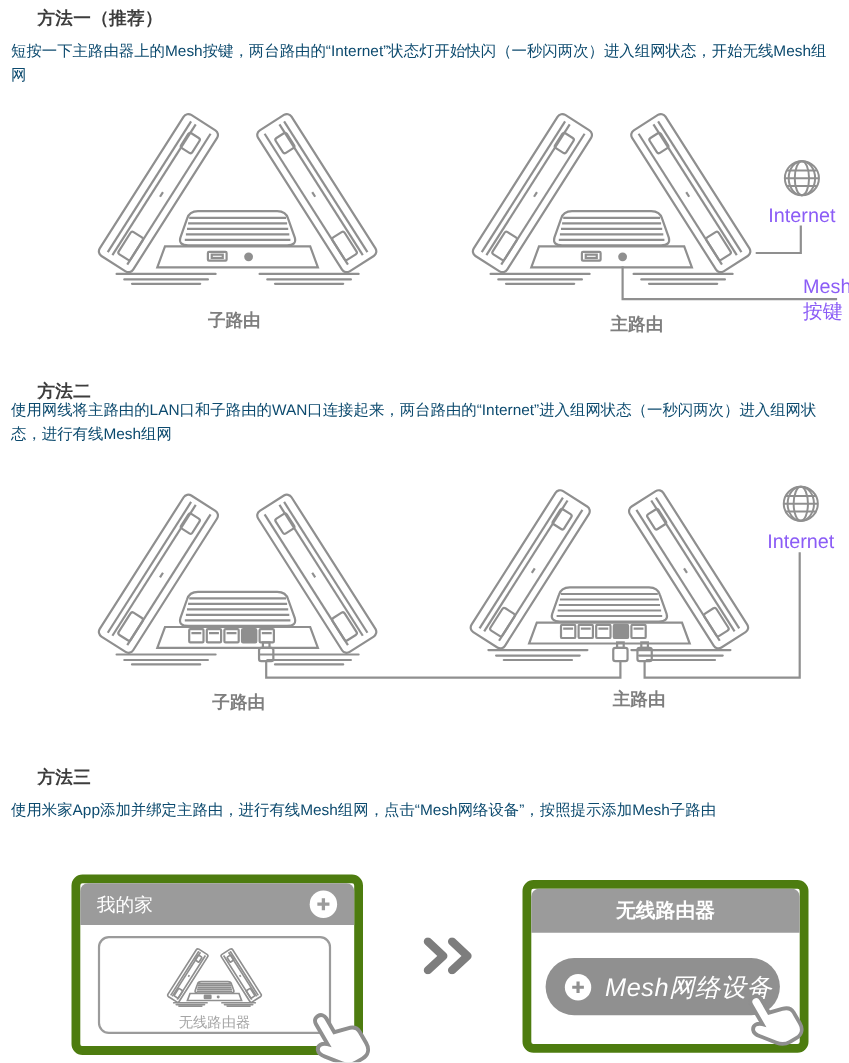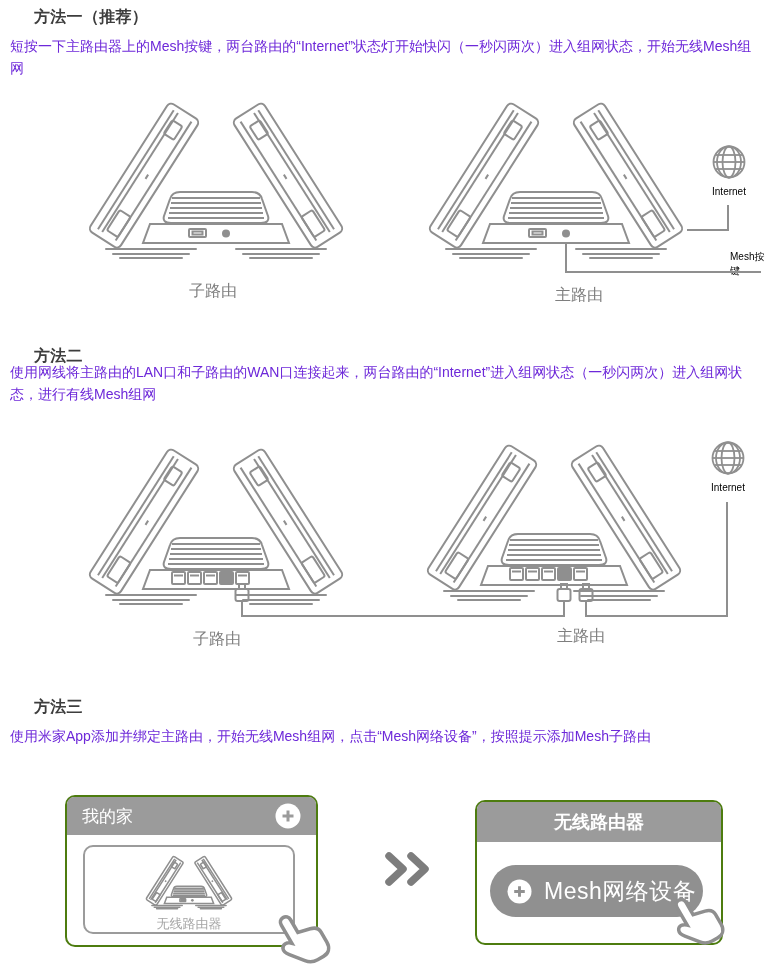--- a/index.html
+++ b/index.html
@@ -1,38 +1,38 @@
 <!DOCTYPE html>
 <html><head>
 <meta charset="utf-8">
 <style>
   html,body{margin:0;padding:0;background:#fff;}
   body{font-family:"Liberation Sans",sans-serif;}
   #page{position:relative;width:772px;height:966px;background:#fff;overflow:hidden;}
   .heading{position:absolute;left:10px;font-size:16px;font-weight:700;color:#3d3d3d;letter-spacing:.3px;margin-left:24px;}
-  .para{position:absolute;left:10px;width:753px;font-size:14px;line-height:21.5px;color:#6d28d9;}
-  .router-label{position:absolute;width:106px;text-align:center;font-size:16px;font-weight:400;color:#7e7e7e;}
-  .small-label{position:absolute;font-size:10px;color:#000000;}
+  .para{position:absolute;left:10px;width:753px;font-size:14px;line-height:21.5px;color:#0c4a6e;}
+  .router-label{position:absolute;width:106px;text-align:center;font-size:16px;font-weight:700;color:#7e7e7e;}
+  .small-label{position:absolute;font-size:18px;color:#8b5cf6;}
   .centered{text-align:center;}
   svg.router{position:absolute;stroke:#8F8F8F;stroke-width:2;fill:none;}
   svg.router-mini{position:absolute;stroke:#8F8F8F;stroke-width:4.5;fill:none;}
   #line-overlay{position:absolute;left:0;top:0;pointer-events:none;}
   .globe{position:absolute;}
   
-  .card{position:absolute;background:#fff;border:2px solid #4d7c0f;border-radius:10px;}
+  .card{position:absolute;background:#fff;border:8px solid #4d7c0f;border-radius:10px;}
   .card-header{background:#9B9B9B;border-radius:7px 7px 0 0;display:flex;align-items:center;padding:0 15px;color:#fff;}
   #home-card{left:65px;top:795px;width:249px;height:148px;}
   #home-card .card-header{height:38px;font-size:17px;}
   #home-card .spacer{flex:1;}
   #home-inner{position:absolute;left:16px;top:48px;width:208px;height:85px;border:2px solid #9B9B9B;border-radius:10px;}
   #home-device-label{position:absolute;left:0;top:68px;width:100%;text-align:center;font-size:13px;color:#a5a5a5;}
   #router-card{left:475px;top:800px;width:244px;height:141px;}
   #router-card .card-header{height:40px;font-size:18px;font-weight:700;justify-content:center;}
   #mesh-pill{position:absolute;left:13px;top:63px;width:213px;height:52px;background:#909090;border-radius:26px;display:flex;align-items:center;padding-left:17px;box-sizing:border-box;color:#fff;font-size:23px;letter-spacing:.5px;}
-  #mesh-pill .pill-text{margin-left:12px;white-space:nowrap;}
+  #mesh-pill .pill-text{margin-left:12px;white-space:nowrap;font-style:italic;}
   .hand{position:absolute;z-index:5;}
   .chevrons{position:absolute;left:384px;top:852px;}
 </style>
 </head>
 <body>
 
 <svg width="0" height="0" style="position:absolute">
   <defs>
     <g id="wing">
       <rect x="0" y="0" width="152" height="36" rx="5"></rect>
@@ -148,21 +148,21 @@
     <use href="#plug" transform="translate(242,584)"></use>
     <use href="#plug" transform="translate(564,584)"></use>
     <use href="#plug" transform="translate(586,584)"></use>
 
     <path d="M242,601 V616 H564 V601"></path>
 
     <path d="M586,601 V616 H727 V502"></path>
   </svg>
 
   <div class="heading" style="top:697px">方法三</div>
-  <div class="para" style="top:726px">使用米家App添加并绑定主路由，开始无线Mesh组网，点击“Mesh网络设备”，按照提示添加Mesh子路由</div>
+  <div class="para" style="top:726px">使用米家App添加并绑定主路由，进行有线Mesh组网，点击“Mesh网络设备”，按照提示添加Mesh子路由</div>
 
   <div class="card" id="home-card">
     <div class="card-header">
       <span>我的家</span>
       <span class="spacer"></span>
       <svg width="26" height="26" viewBox="0 0 26 26">
         <circle cx="13" cy="13" r="12.5" fill="#ffffff"></circle>
         <path d="M13,7.5 V18.5 M7.5,13 H18.5" stroke="#9B9B9B" stroke-width="3" fill="none"></path>
       </svg>
     </div>

